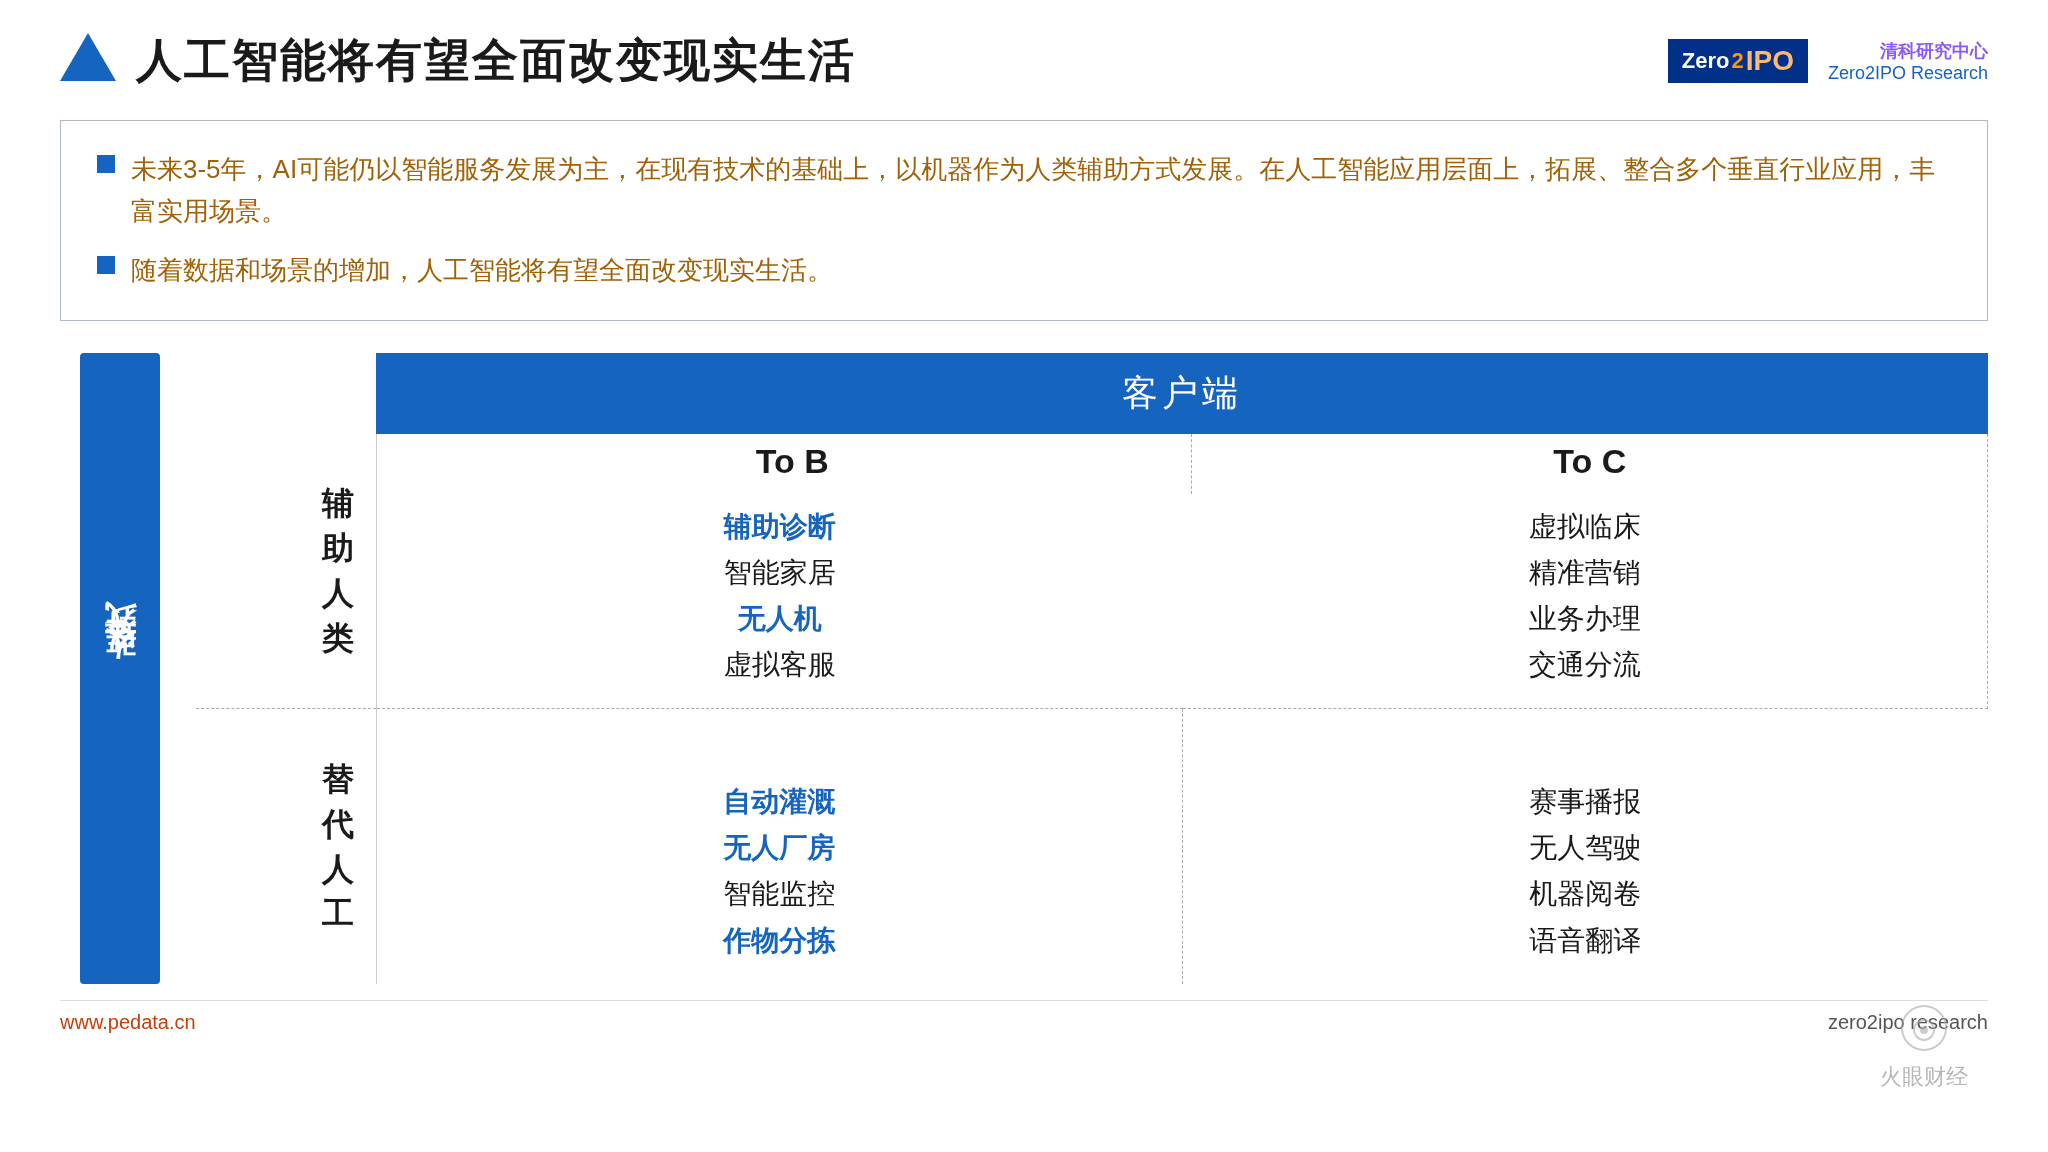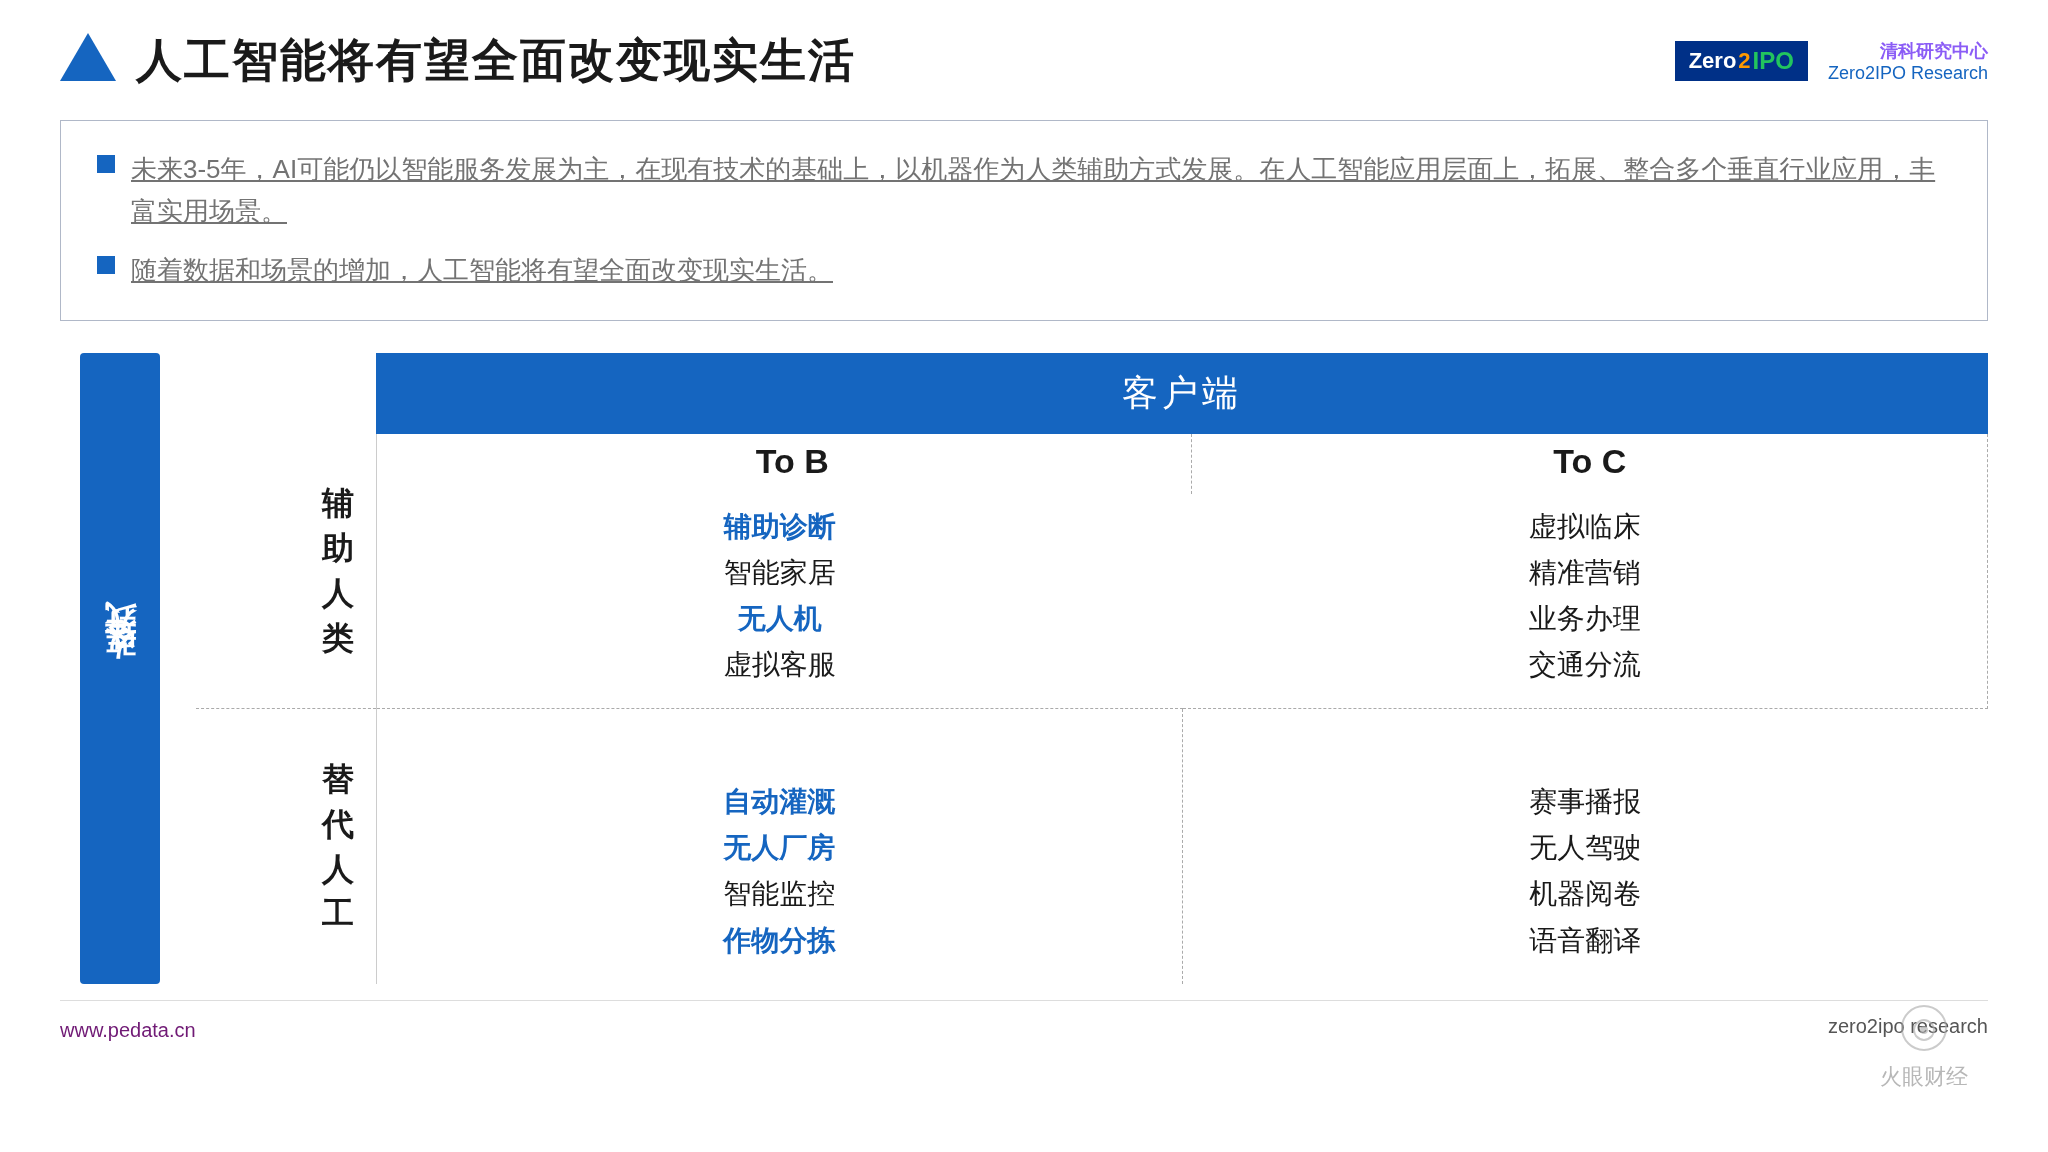--- a/index.html
+++ b/index.html
@@ -59,21 +59,21 @@
       font-size: 20px;
       font-weight: bold;
       padding: 6px 14px;
       border-radius: 0;
       display: flex;
       align-items: center;
       gap: 2px;
     }
     .logo-zero { color: white; font-size: 22px; }
     .logo-2 { color: #f90; font-size: 22px; }
-    .logo-ipo { color: #22c55e; font-size: 24px; text-align: right; }
+    .logo-ipo { color: #fdba74; font-size: 28px; text-align: right; }
     .brand-text {
       text-align: right;
     }
     .brand-cn {
       font-size: 18px;
       color: #8b5cf6;
       font-weight: bold;
     }
     .brand-en {
       font-size: 18px;
@@ -96,23 +96,22 @@
     .bullet-item:last-child { margin-bottom: 0; }
     .bullet-square {
       width: 18px;
       height: 18px;
       background: #1565c0;
       flex-shrink: 0;
       margin-top: 6px;
     }
     .bullet-text {
       font-size: 26px;
-      color: #737373;
+      color: #a16207;
       line-height: 1.6;
-      text-decoration: underline;
     }
 
     
     .diagram-area {
       display: flex;
       flex: 1;
       gap: 0;
       position: relative;
     }
 
@@ -271,22 +270,21 @@
     .footer {
       display: flex;
       justify-content: space-between;
       align-items: center;
       margin-top: 16px;
       padding-top: 10px;
       border-top: 1px solid #ddd;
     }
     .footer-left {
       font-size: 20px;
-      color: #701a75;
-      margin-top: 8px;
+      color: #c2410c;
     }
     .footer-right {
       font-size: 20px;
       color: #555;
     }
 
     
     .watermark {
       position: absolute;
       bottom: 60px;

